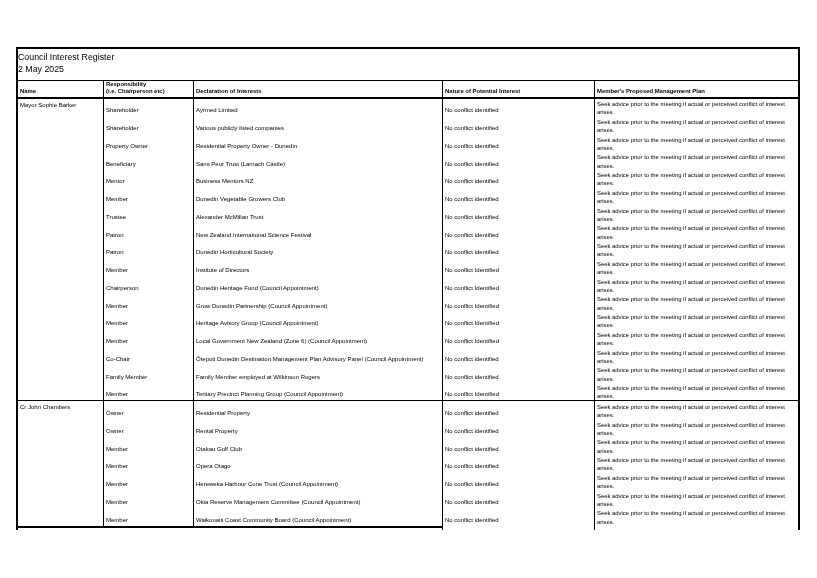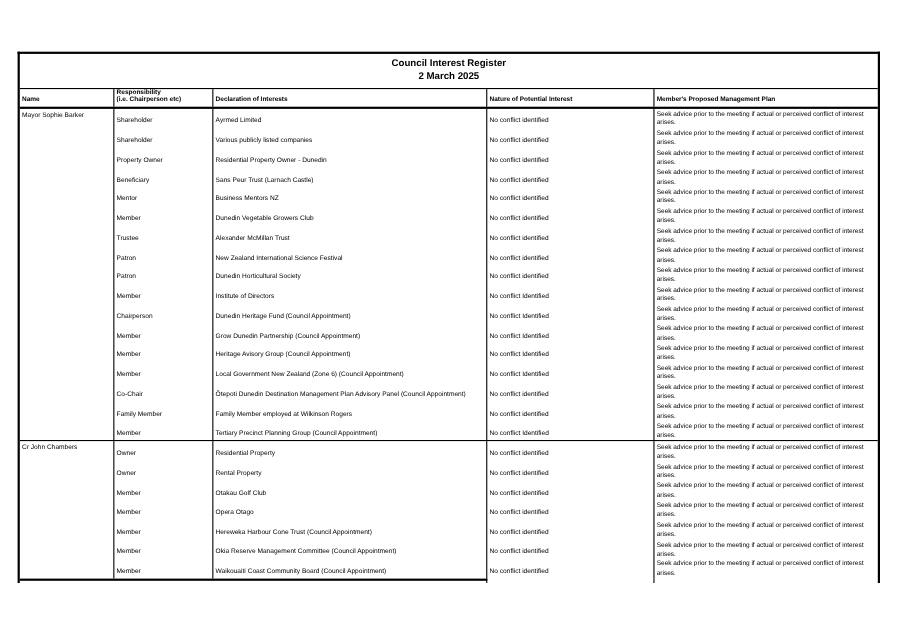--- a/index.html
+++ b/index.html
@@ -9,21 +9,21 @@
     -webkit-font-smoothing:antialiased;
   }
   .page{position:relative;width:817px;height:578px;background:#fff;overflow:hidden;}
   .register{
     position:absolute;left:16px;top:47px;width:784px;
     border:2px solid #000;border-bottom:none;box-sizing:border-box;
     background:#fff;
   }
   .title-cell{
     height:27.5px;border-bottom:1.5px solid #000;box-sizing:content-box;
-    text-align:center;font-weight:bold;font-size:8.8px;line-height:11.5px;
+    text-align:left;font-weight:normal;font-size:8.8px;line-height:11.5px;
     padding-top:3px;
   }
   .grid-row{display:grid;grid-template-columns:86px 90px 249px 152px 1fr;}
   .header-row{border-bottom:2px solid #000;}
   .header-cell{
     border-right:1.5px solid #000;box-sizing:border-box;
     height:16px;padding:1px 2px 2px 2px;
     display:flex;flex-direction:column;justify-content:flex-end;
     font-weight:bold;font-size:5.9px;line-height:6.9px;white-space:nowrap;
   }
@@ -49,21 +49,21 @@
   .bs3{}
 </style>
 </head>
 <body>
 
 <div class="page">
   <div class="register">
 
     <div class="title-cell">
       <div>Council Interest Register</div>
-      <div>2 March 2025</div>
+      <div>2 May 2025</div>
     </div>
 
     <div class="grid-row header-row">
       <div class="header-cell">
         <div>Name</div>
       </div>
       <div class="header-cell">
         <div>Responsibility</div>
         <div>(i.e. Chairperson etc)</div>
       </div>

